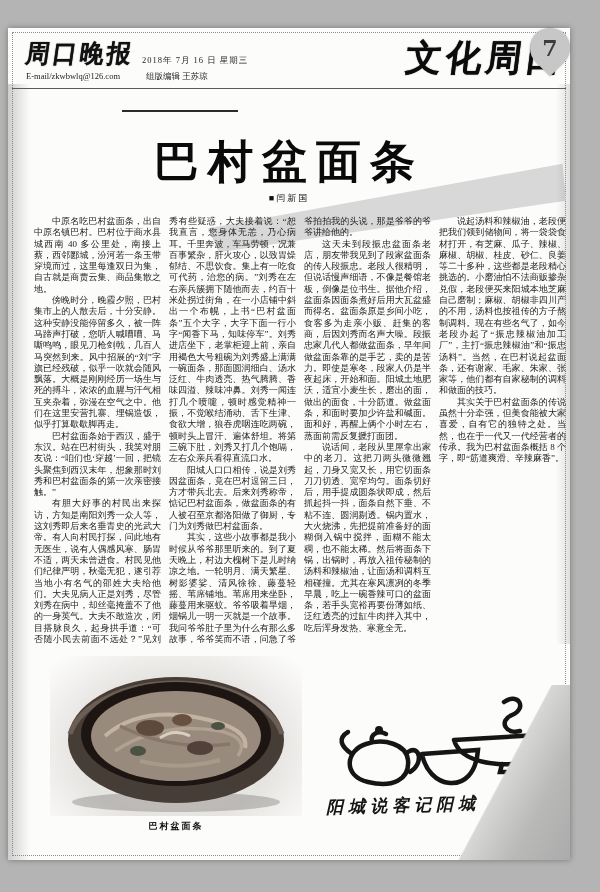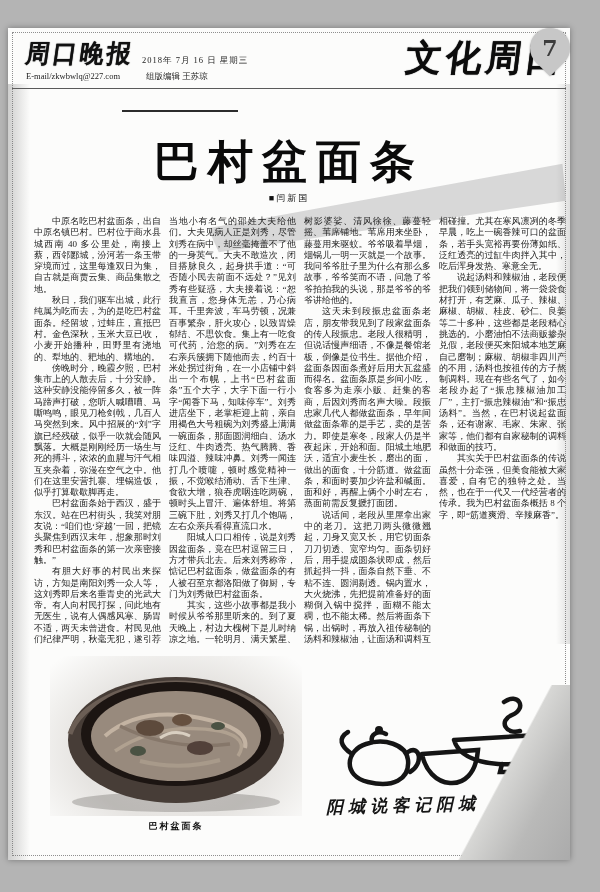--- a/index.html
+++ b/index.html
@@ -99,39 +99,38 @@
 </style>
 </head>
 <body>
 
 <div class="page">
   <div class="dotted-frame"></div>
 
   <div class="logo">周口晚报</div>
   <div class="mh-date">2018年 7月 16 日  星期三</div>
   <div class="mh-mail">
-    <span>E-mail/zkwbwlq@227.com</span><span class="mh-editor">组版编辑 王苏琼</span>
+    <span>E-mail/zkwbwlq@126.com</span><span class="mh-editor">组版编辑 王苏琼</span>
   </div>
   <div class="section-title">文化周口</div>
   <div class="page-pin">
     <span>7</span>
   </div>
   <div class="header-rule"></div>
 
   <div class="swoosh"></div>
 
   <div class="title-topline"></div>
   <div class="title-block">
     <h1>巴村盆面条</h1>
     <div class="byline">■闫新国</div>
   </div>
 
   <div class="article-body">
       <p>中原名吃巴村盆面条，出自中原名镇巴村。巴村位于商水县城西南 40 多公里处，南接上蔡，西邻郾城，汾河若一条玉带穿境而过，这里每逢双日为集，自古就是商贾云集、商品集散之地。</p>
-      <p>秋日，我们驱车出城，此行纯属为吃而去，为的是吃巴村盆面条。经留坡，过蚌庄，直抵巴村。金色深秋，玉米大豆已收，小麦开始播种，田野里有浇地的、犁地的、耙地的、耩地的。</p>
       <p>傍晚时分，晚霞夕照，巴村集市上的人散去后，十分安静。这种安静没能停留多久，被一阵马蹄声打破，您听人喊嘈嘈、马嘶鸣鸣，眼见刀枪剑戟，几百人马突然到来。风中招展的“刘”字旗已经残破，似乎一吹就会随风飘落。大概是刚刚经历一场生与死的搏斗，浓浓的血腥与汗气相互夹杂着，弥漫在空气之中。他们在这里安营扎寨、埋锅造饭，似乎打算歇歇脚再走。</p>
       <p>巴村盆面条始于西汉，盛于东汉。站在巴村街头，我笑对朋友说：“咱们也‘穿越’一回，把镜头聚焦到西汉末年，想象那时刘秀和巴村盆面条的第一次亲密接触。”</p>
       <p>有胆大好事的村民出来探访，方知是南阳刘秀一众人等，这刘秀即后来名垂青史的光武大帝。有人向村民打探，问此地有无医生，说有人偶感风寒、肠胃不适，两天未曾进食。村民见他们纪律严明，秋毫无犯，遂引荐当地小有名气的邵姓大夫给他们。大夫见病人正是刘秀，尽管刘秀在病中，却丝毫掩盖不了他的一身英气。大夫不敢造次，闭目搭脉良久，起身拱手道：“可否随小民去前面不远处？”见刘秀有些疑惑，大夫接着说：“恕我直言，您身体无恙，乃心病耳。千里奔波，车马劳顿，况兼百事繁杂，肝火攻心，以致胃燥郁结、不思饮食。集上有一吃食可代药，治您的病。”刘秀在左右亲兵簇拥下随他而去，约百十米处拐过街角，在一小店铺中斜出一个布幌，上书“巴村盆面条”五个大字，大字下面一行小字“闻香下马，知味停车”。刘秀进店坐下，老掌柜迎上前，亲自用褐色大号粗碗为刘秀盛上满满一碗面条，那面圆润细白、汤水泛红、牛肉透亮、热气腾腾、香味四溢、辣味冲鼻。刘秀一闻连打几个喷嚏，顿时感觉精神一振，不觉喉结涌动、舌下生津、食欲大增，狼吞虎咽连吃两碗，顿时头上冒汗、遍体舒坦。将第三碗下肚，刘秀又打几个饱嗝，左右众亲兵看得直流口水。</p>
       <p>阳城人口口相传，说是刘秀因盆面条，竟在巴村逗留三日，方才带兵北去。后来刘秀称帝，惦记巴村盆面条，做盆面条的有人被召至京都洛阳做了御厨，专门为刘秀做巴村盆面条。</p>
       <p>其实，这些小故事都是我小时候从爷爷那里听来的。到了夏天晚上，村边大槐树下是儿时纳凉之地。一轮明月、满天繁星、树影婆娑、清风徐徐、藤蔓轻摇、苇席铺地。苇席用来坐卧，藤蔓用来驱蚊。爷爷吸着旱烟，烟锅儿一明一灭就是一个故事。我问爷爷肚子里为什么有那么多故事，爷爷笑而不语，问急了爷爷拍拍我的头说，那是爷爷的爷爷讲给他的。</p>
       <p>这天未到段振忠盆面条老店，朋友带我见到了段家盆面条的传人段振忠。老段人很精明，但说话慢声细语，不像是餐馆老板，倒像是位书生。据他介绍，盆面条因面条煮好后用大瓦盆盛而得名。盆面条原是乡间小吃，食客多为走亲小贩、赶集的客商，后因刘秀而名声大噪。段振忠家几代人都做盆面条，早年间做盆面条靠的是手艺，卖的是苦力。即使是寒冬，段家人仍是半夜起床，开始和面。阳城土地肥沃，适宜小麦生长，磨出的面，做出的面食，十分筋道。做盆面条，和面时要加少许盐和碱面。面和好，再醒上俩个小时左右，蒸面前需反复搋打面团。</p>
       <p>说话间，老段从里屋拿出家中的老刀。这把刀两头微微翘起，刀身又宽又长，用它切面条刀刀切透、宽窄均匀。面条切好后，用手提成圆条状即成，然后抓起抖一抖，面条自然下垂、不粘不连、圆润剔透。锅内置水，大火烧沸，先把提前准备好的面糊倒入锅中搅拌，面糊不能太稠，也不能太稀。然后将面条下锅，出锅时，再放入祖传秘制的汤料和辣椒油，让面汤和调料互相碰撞。尤其在寒风凛冽的冬季早晨，吃上一碗香辣可口的盆面条，若手头宽裕再要份薄如纸、泛红透亮的过缸牛肉拌入其中，吃后浑身发热、寒意全无。</p>
       <p>说起汤料和辣椒油，老段便把我们领到储物间，将一袋袋食材打开，有芝麻、瓜子、辣椒、麻椒、胡椒、桂皮、砂仁、良姜等二十多种，这些都是老段精心挑选的。小磨油怕不法商贩掺杂兑假，老段便买来阳城本地芝麻自己磨制；麻椒、胡椒非四川产的不用，汤料也按祖传的方子熬制调料。现在有些名气了，如今老段办起了“振忠辣椒油加工厂”，主打“振忠辣椒油”和“振忠汤料”。当然，在巴村说起盆面条，还有谢家、毛家、朱家、张家等，他们都有自家秘制的调料和做面的技巧。</p>
       <p>其实关于巴村盆面条的传说虽然十分牵强，但美食能被大家喜爱，自有它的独特之处。当然，也在于一代又一代经营者的传承。我为巴村盆面条概括 8 个字，即“筋道爽滑、辛辣麻香”。</p>
     </div>

